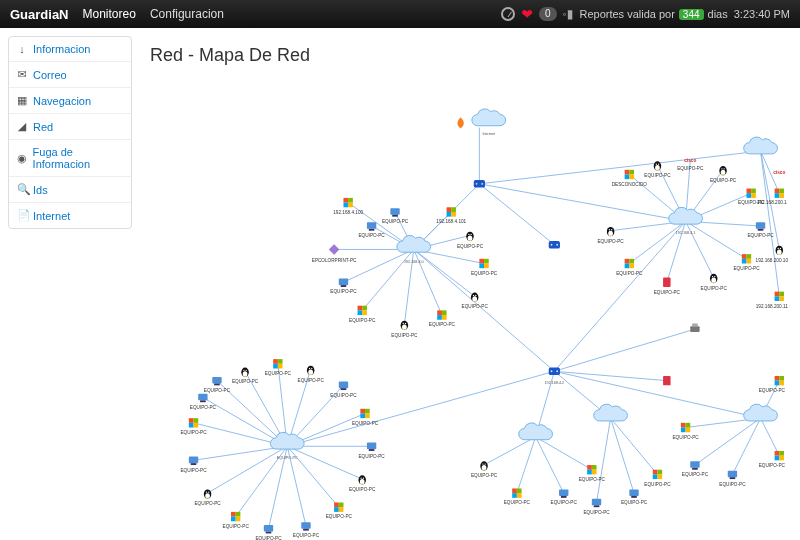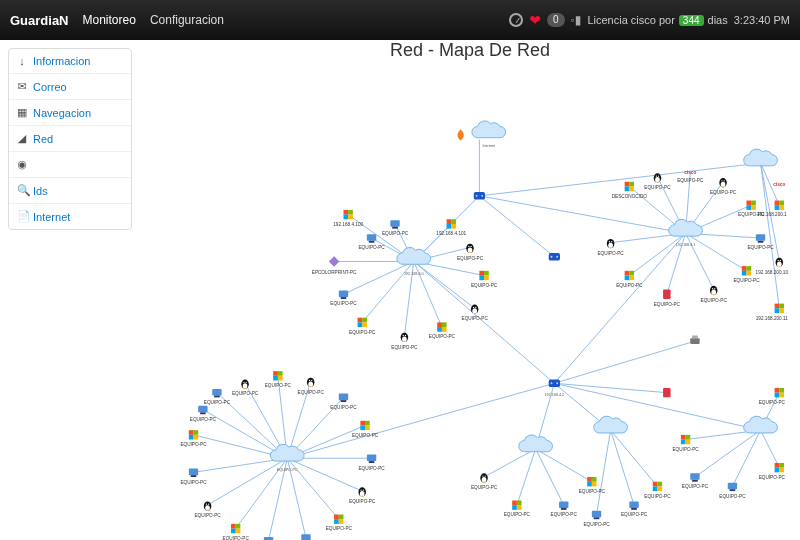--- a/index.html
+++ b/index.html
@@ -1,36 +1,36 @@
 <!DOCTYPE html>
 <html><head>
 <meta charset="utf-8">
 <style>
   * { box-sizing: border-box; margin: 0; padding: 0; }
   body { font-family: "Helvetica Neue", Arial, sans-serif; font-size: 12px; color: #333; background: #fff; width: 800px; height: 540px; overflow: hidden; }
-  .navbar { background: #1b1b1b; background-image: linear-gradient(#2a2a2a,#111); height: 40px; display: flex; align-items: center; padding: 0 10px; color: #ccc; font-size: 12px; }
+  .navbar { background: #1b1b1b; background-image: linear-gradient(#2a2a2a,#111); height: 28px; display: flex; align-items: center; padding: 0 10px; color: #ccc; font-size: 12px; }
   .brand { color: #fff; font-weight: bold; margin-right: 14px; font-size: 13px; }
   .navlink { color: #ddd; margin-right: 14px; cursor: pointer; }
   .navlink.active { color: #fff; }
   .nav-right { margin-left: auto; display: flex; align-items: center; gap: 6px; }
   .gauge { width: 14px; height: 14px; border-radius: 50%; border: 2px solid #aaa; position: relative; }
   .gauge:after { content:""; position:absolute; width:1px; height:6px; background:#aaa; left:50%; top:2px; transform-origin: bottom; transform: translateX(-50%) rotate(35deg);}
   .heart { color: #e13; font-size: 14px; }
   .pill { background:#555; color:#eee; border-radius:8px; padding:0 6px; font-size:10px; line-height:14px;}
   .wifi { color:#aaa; font-size:12px;}
   .lic { color:#ccc; font-size:11px; display:flex; align-items:center; gap:4px;}
   .badge { background:#39a939; color:#fff; border-radius:3px; padding:0 4px; font-size:10px; font-weight:normal;}
   .time { color:#ccc; font-size:11px; }
   .layout { display:flex; height: calc(540px - 28px); }
   .sidebar { width: 140px; padding: 8px; }
   .sidebox { border:1px solid #ddd; border-radius:4px; background:#fff; }
   .sideitem { padding:6px 8px; border-bottom:1px solid #eee; color:#0878c9; cursor:pointer; display:flex; align-items:center; gap:6px; font-size:11px;}
   .sideitem:last-child { border-bottom:none;}
   .sideitem .ic { color:#555; width:10px; text-align:center; font-size:11px;}
-  .main { flex:1; padding: 0 10px; position:relative; overflow:hidden;text-align:center;}
+  .main { flex:1; padding: 17px 10px; position:relative; overflow:hidden;}
   h2.title { font-size: 18px; font-weight: 500; color:#333; margin-bottom:4px;}
   .map { position:absolute; inset: 34px 0 0 0; }
   .map svg { width:100%; height:100%; }
   .edge { stroke:#8bb7e8; stroke-width:1; }
   .cloud { fill:#cde6fb; stroke:#6fb2e8; stroke-width:1;}
   .router { fill:#1b56c9; }
   .nlabel { font-size:5px; fill:#333; text-anchor:middle;}
   .sublabel { font-size:4px; fill:#555; text-anchor:middle;}
 </style>
 </head>
@@ -39,21 +39,21 @@
 <div class="navbar">
   <span class="brand">GuardiaN</span>
   <span class="navlink active">Monitoreo</span>
   <span class="navlink">Configuracion</span>
   <div class="nav-right">
     <span class="gauge"></span>
     <span class="heart">❤</span>
     <span class="pill">0</span>
     <span class="wifi">◦▮</span>
     <span class="lic">
-      <span>Licencia cisco por</span>
+      <span>Reportes valida por</span>
       <span class="badge">344</span>
       <span>dias</span>
     </span>
     <span class="time">3:23:40 PM</span>
   </div>
 </div>
 
 <div class="layout">
   <aside class="sidebar">
     <div class="sidebox">
@@ -68,20 +68,21 @@
       <div class="sideitem">
         <span class="ic">▦</span>
         <span>Navegacion</span>
       </div>
       <div class="sideitem">
         <span class="ic">◢</span>
         <span>Red</span>
       </div>
       <div class="sideitem">
         <span class="ic">◉</span>
+        <span>Fuga de Informacion</span>
       </div>
       <div class="sideitem">
         <span class="ic">🔍</span>
         <span>Ids</span>
       </div>
       <div class="sideitem">
         <span class="ic">📄</span>
         <span>Internet</span>
       </div>
     </div>

